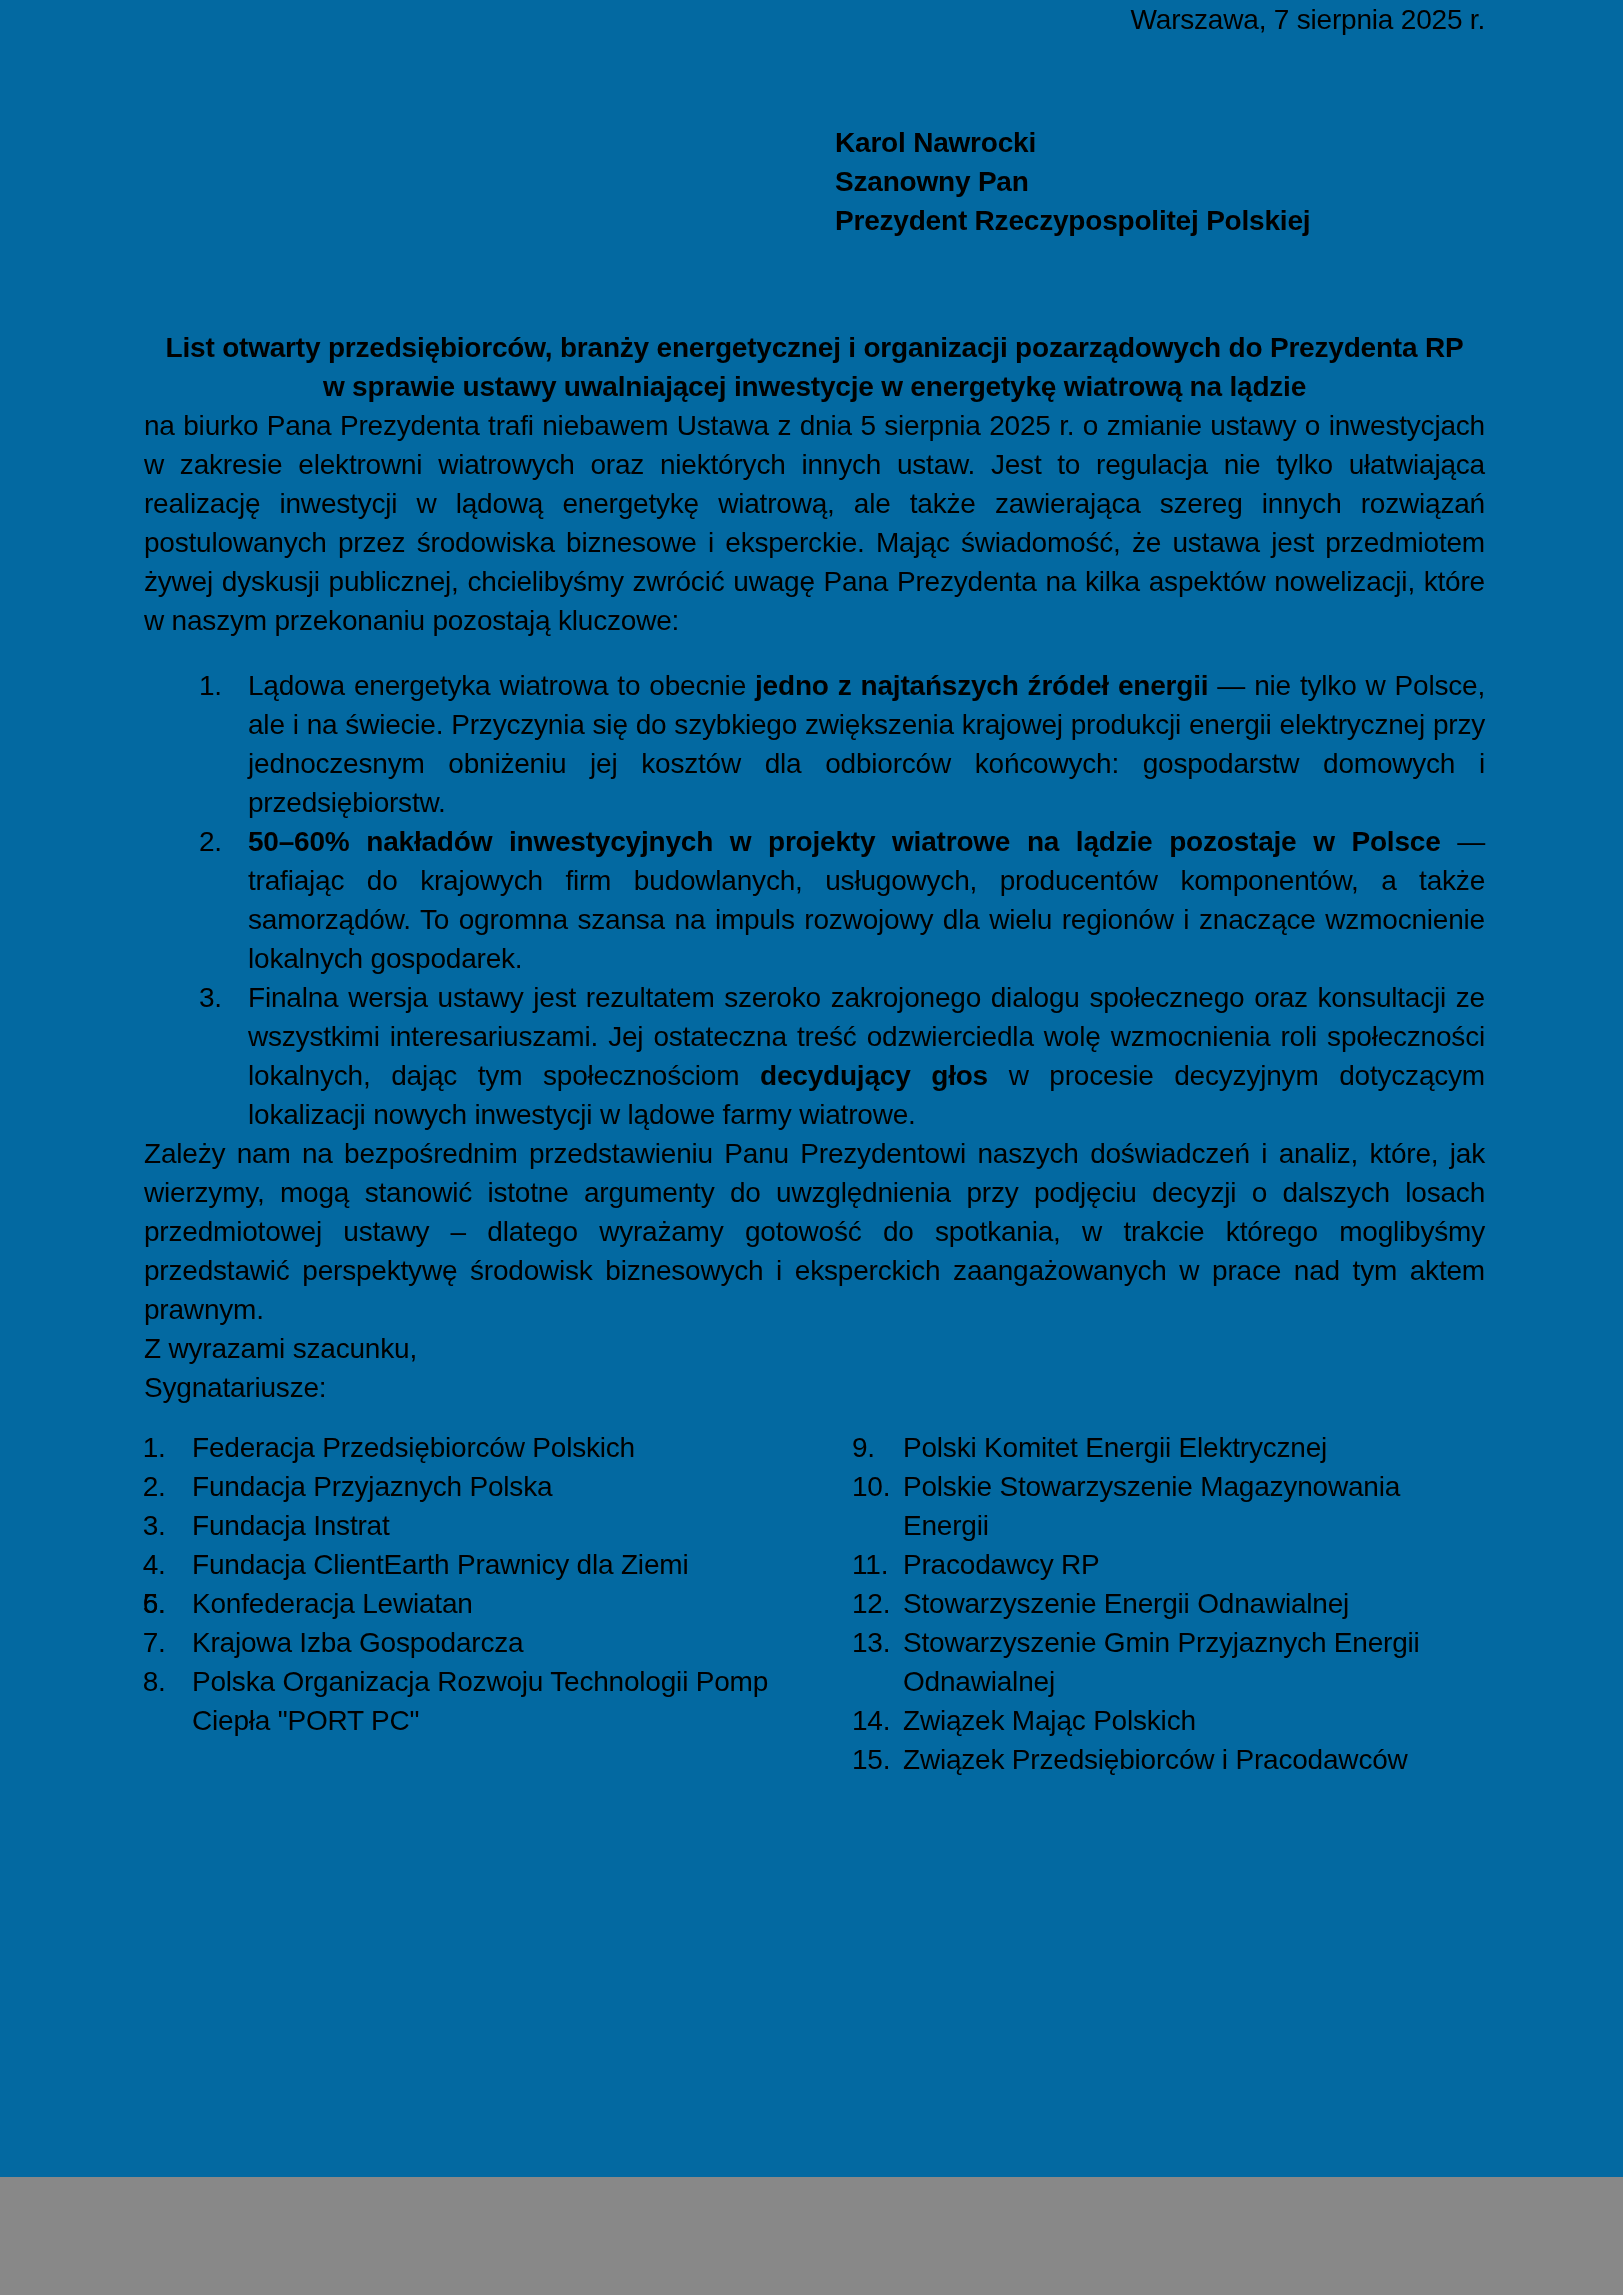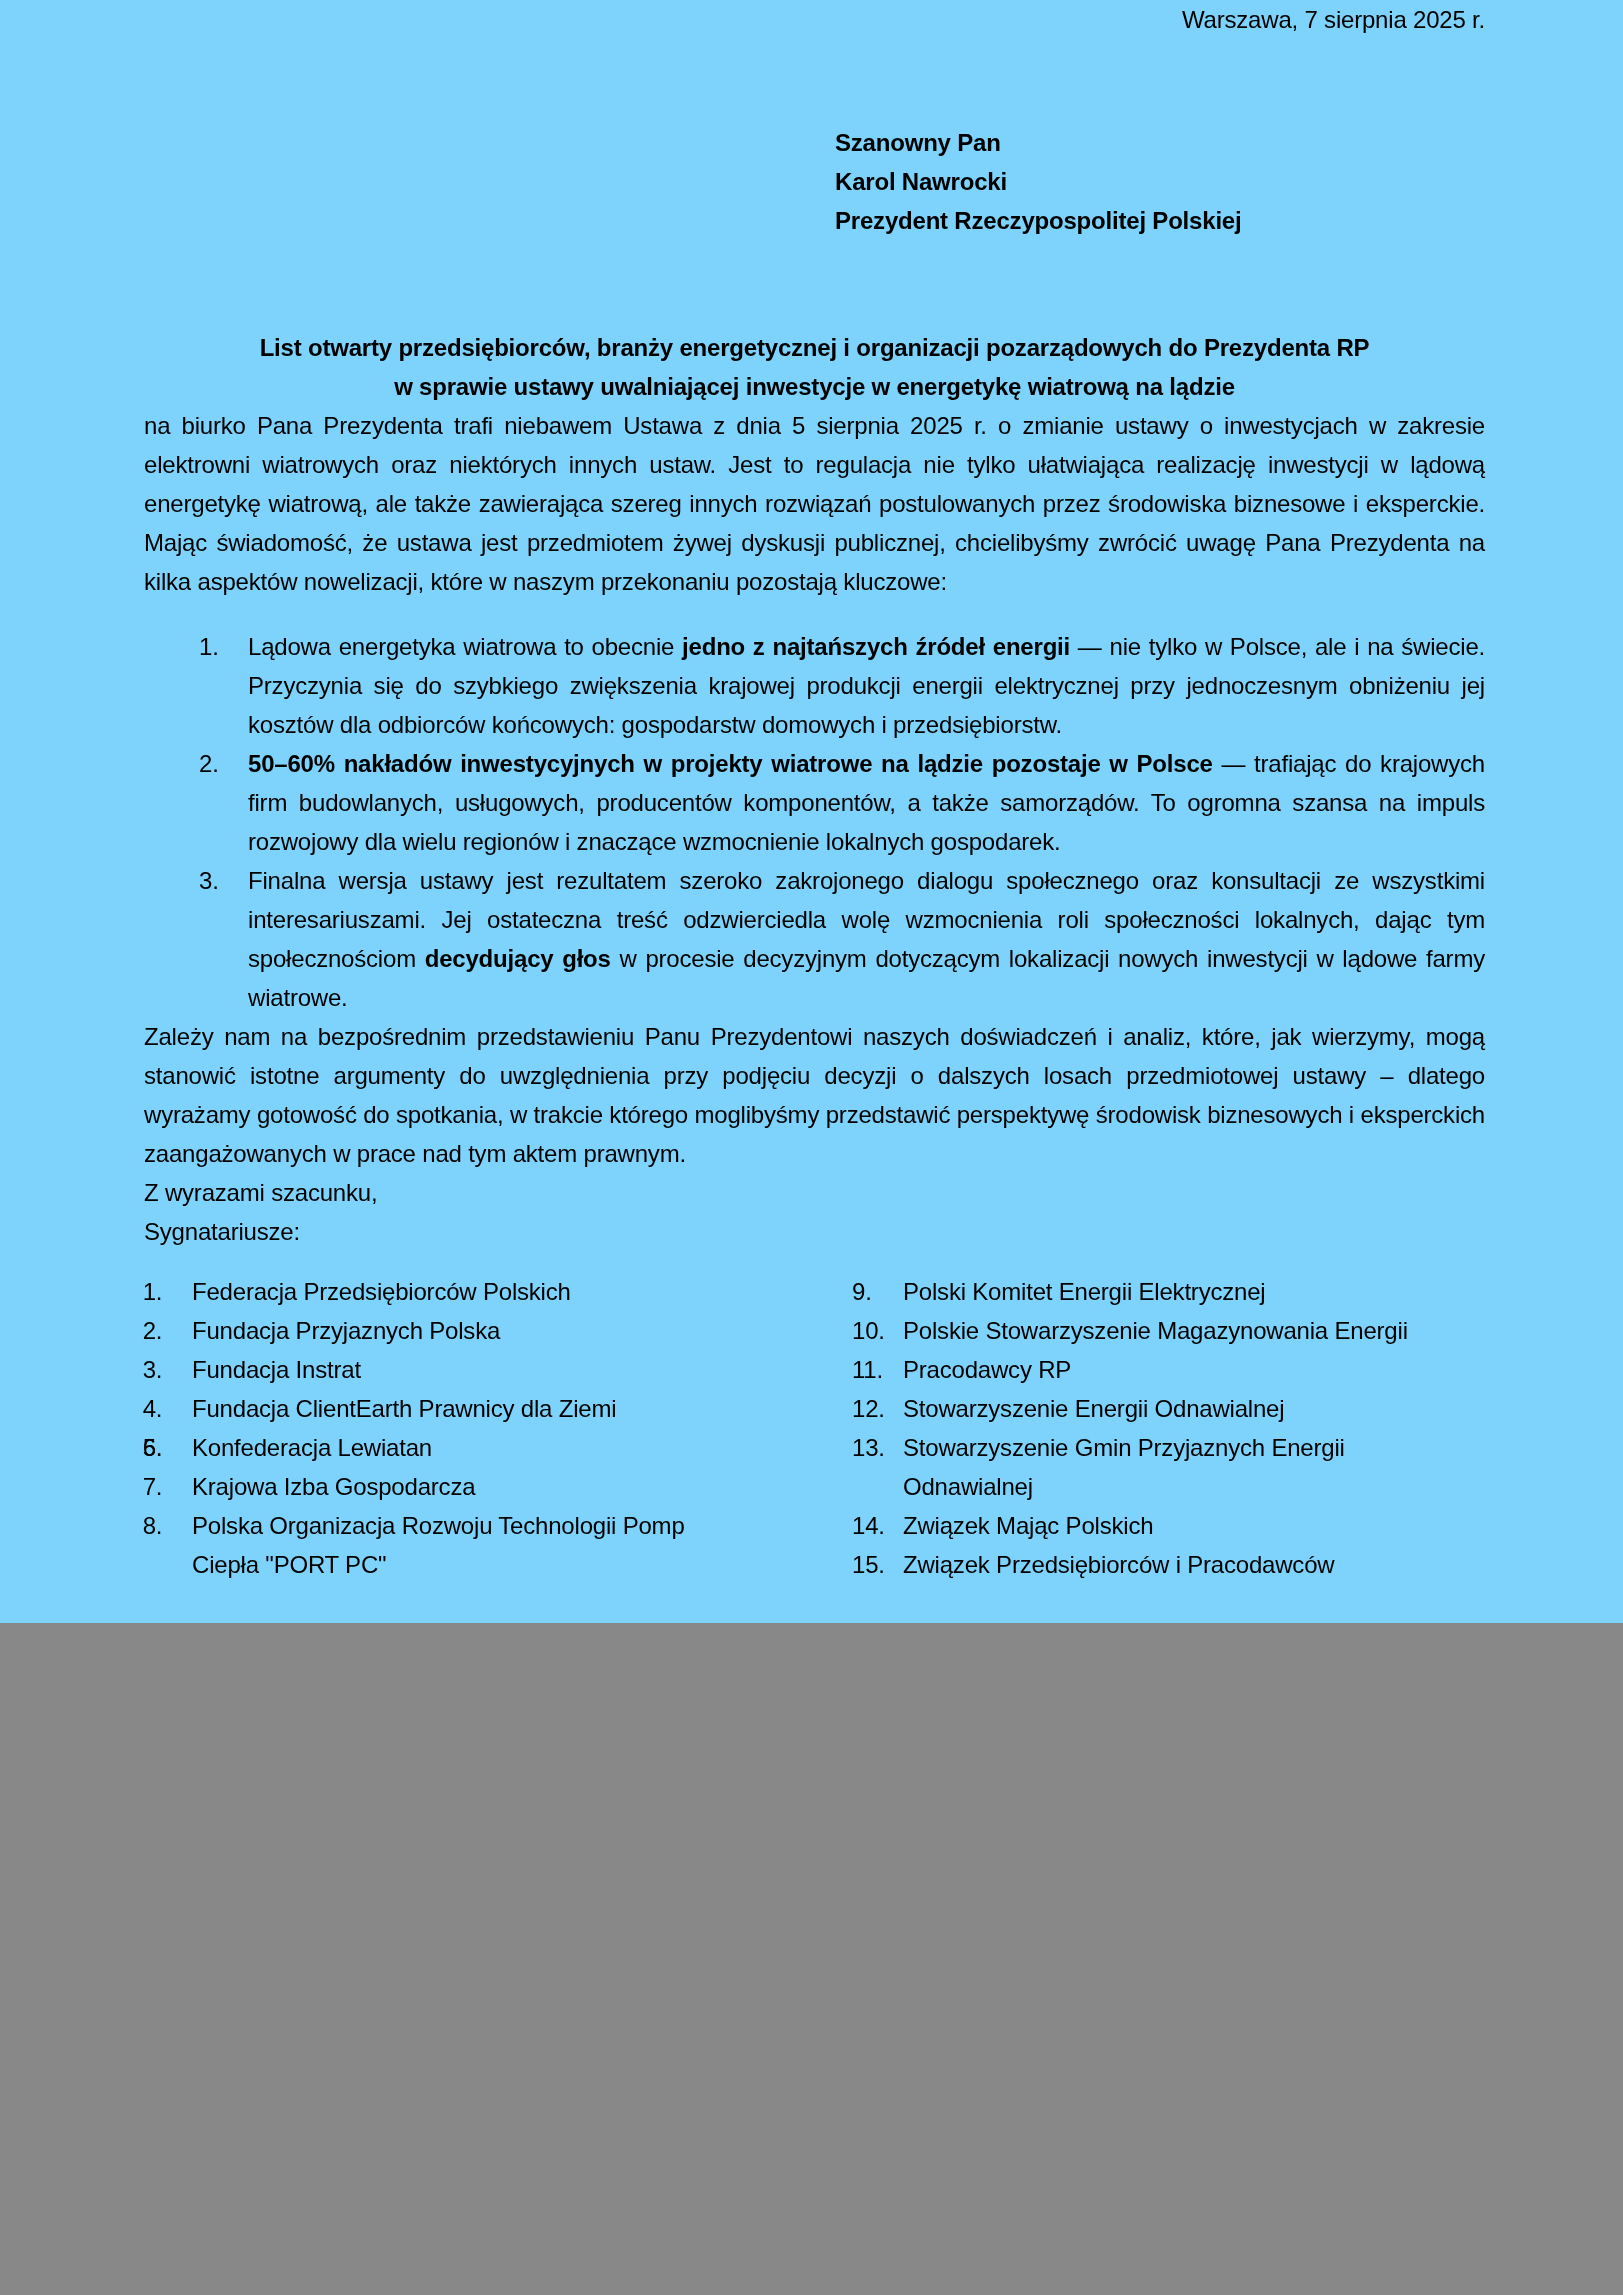--- a/index.html
+++ b/index.html
@@ -1,23 +1,23 @@
 <!DOCTYPE html>
 <html lang="pl" style="font-size:10.5px"><head>
 <meta charset="utf-8">
 <style>
   html,body{margin:0;padding:0;background:#888;}
   .page{
     position:relative;
-    width:1623px;height:1623px;
-    background:#7dd3fc;
+    width:1623px;height:2177px;
+    background:#0369a1;
     overflow:hidden;
     font-family:"Liberation Sans",sans-serif;
     color:#000;
-    font-size:24px;
+    font-size:28px;
     line-height:39px;
     letter-spacing:-0.2px;
   }
   .content{position:absolute;left:144px;top:0;width:1341px;}
   .content p{margin:0;}
   strong,.bold{font-weight:700;}
 
   .date{margin-top:146px;text-align:right;}
   .recipient{margin:84px 0 0 691px;font-weight:700;}
   .title{margin-top:88px;font-weight:700;text-align:center;}
@@ -42,22 +42,22 @@
 </style>
 </head>
 <body>
 
 <div class="page">
   <div class="content">
 
     <p class="date">Warszawa, 7 sierpnia 2025 r.</p>
 
     <div class="recipient">
+      <p>Karol Nawrocki</p>
       <p>Szanowny Pan</p>
-      <p>Karol Nawrocki</p>
       <p>Prezydent Rzeczypospolitej Polskiej</p>
     </div>
 
     <div class="title">
       <p>List otwarty przedsiębiorców, branży energetycznej i organizacji pozarządowych do Prezydenta RP</p>
       <p>w sprawie ustawy uwalniającej inwestycje w energetykę wiatrową na lądzie</p>
     </div>
 
 
     <p class="para intro">na biurko Pana Prezydenta trafi niebawem Ustawa z dnia 5 sierpnia 2025 r. o zmianie ustawy o inwestycjach w zakresie elektrowni wiatrowych oraz niektórych innych ustaw. Jest to regulacja nie tylko ułatwiająca realizację inwestycji w lądową energetykę wiatrową, ale także zawierająca szereg innych rozwiązań postulowanych przez środowiska biznesowe i eksperckie. Mając świadomość, że ustawa jest przedmiotem żywej dyskusji publicznej, chcielibyśmy zwrócić uwagę Pana Prezydenta na kilka aspektów nowelizacji, które w naszym przekonaniu pozostają kluczowe:</p>

